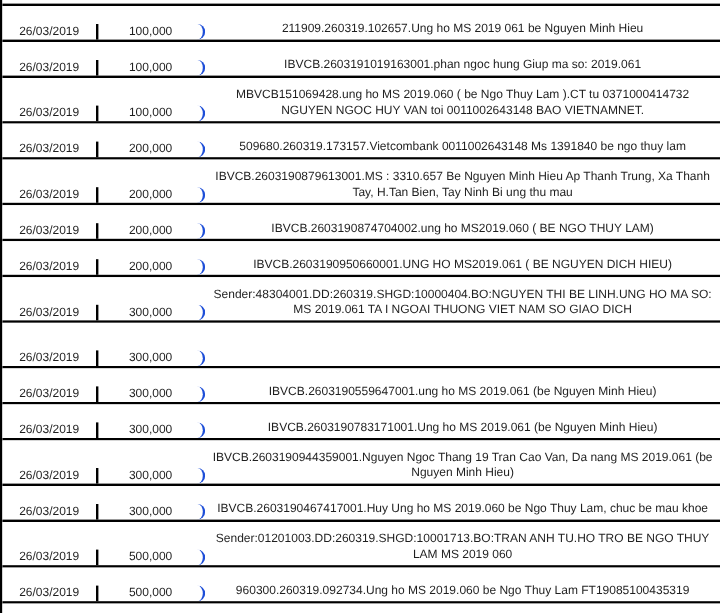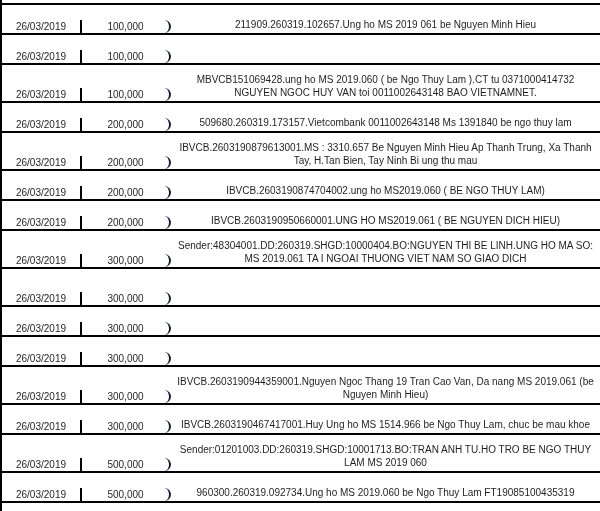--- a/index.html
+++ b/index.html
@@ -44,21 +44,21 @@
     text-align: center;
   }
   .c-date {
     width: 80px;
     flex: 0 0 80px;
     border-right: 2px solid #000;
   }
   .c-amount {
     width: 89px;
     flex: 0 0 89px;
-    border-right: 2px solid #0f172a;
+    border-right: 2px solid #1d4ed8;
     border-radius: 10px;
   }
   .c-desc {
     flex: 1 1 auto;
     padding: 2px 6px;
   }
 </style>
 </head>
 <body>
 
@@ -73,20 +73,21 @@
 
     <div class="row single">
       <div class="cell c-date">26/03/2019</div>
       <div class="cell c-amount">100,000</div>
       <div class="cell c-desc">211909.260319.102657.Ung ho MS 2019 061 be Nguyen Minh Hieu</div>
     </div>
 
     <div class="row single">
       <div class="cell c-date">26/03/2019</div>
       <div class="cell c-amount">100,000</div>
+      <div class="cell c-desc">IBVCB.2603191019163001.phan ngoc hung Giup ma so: 2019.061</div>
     </div>
 
     <div class="row double">
       <div class="cell c-date">26/03/2019</div>
       <div class="cell c-amount">100,000</div>
       <div class="cell c-desc">MBVCB151069428.ung ho MS 2019.060 ( be Ngo Thuy Lam ).CT tu 0371000414732 NGUYEN NGOC HUY VAN toi 0011002643148 BAO VIETNAMNET.</div>
     </div>
 
     <div class="row single">
       <div class="cell c-date">26/03/2019</div>
@@ -119,37 +120,39 @@
     </div>
 
     <div class="row double">
       <div class="cell c-date">26/03/2019</div>
       <div class="cell c-amount">300,000</div>
     </div>
 
     <div class="row single">
       <div class="cell c-date">26/03/2019</div>
       <div class="cell c-amount">300,000</div>
+      <div class="cell c-desc">IBVCB.2603190559647001.ung ho MS 2019.061 (be Nguyen Minh Hieu)</div>
     </div>
 
     <div class="row single">
       <div class="cell c-date">26/03/2019</div>
       <div class="cell c-amount">300,000</div>
+      <div class="cell c-desc">IBVCB.2603190783171001.Ung ho MS 2019.061 (be Nguyen Minh Hieu)</div>
     </div>
 
     <div class="row double">
       <div class="cell c-date">26/03/2019</div>
       <div class="cell c-amount">300,000</div>
       <div class="cell c-desc">IBVCB.2603190944359001.Nguyen Ngoc Thang 19 Tran Cao Van, Da nang MS 2019.061 (be Nguyen Minh Hieu)</div>
     </div>
 
     <div class="row single">
       <div class="cell c-date">26/03/2019</div>
       <div class="cell c-amount">300,000</div>
-      <div class="cell c-desc">IBVCB.2603190467417001.Huy Ung ho MS 1514.966 be Ngo Thuy Lam, chuc be mau khoe</div>
+      <div class="cell c-desc">IBVCB.2603190467417001.Huy Ung ho MS 2019.060 be Ngo Thuy Lam, chuc be mau khoe</div>
     </div>
 
     <div class="row double">
       <div class="cell c-date">26/03/2019</div>
       <div class="cell c-amount">500,000</div>
       <div class="cell c-desc">Sender:01201003.DD:260319.SHGD:10001713.BO:TRAN ANH TU.HO TRO BE NGO THUY LAM MS 2019 060</div>
     </div>
 
     <div class="row single">
       <div class="cell c-date">26/03/2019</div>

